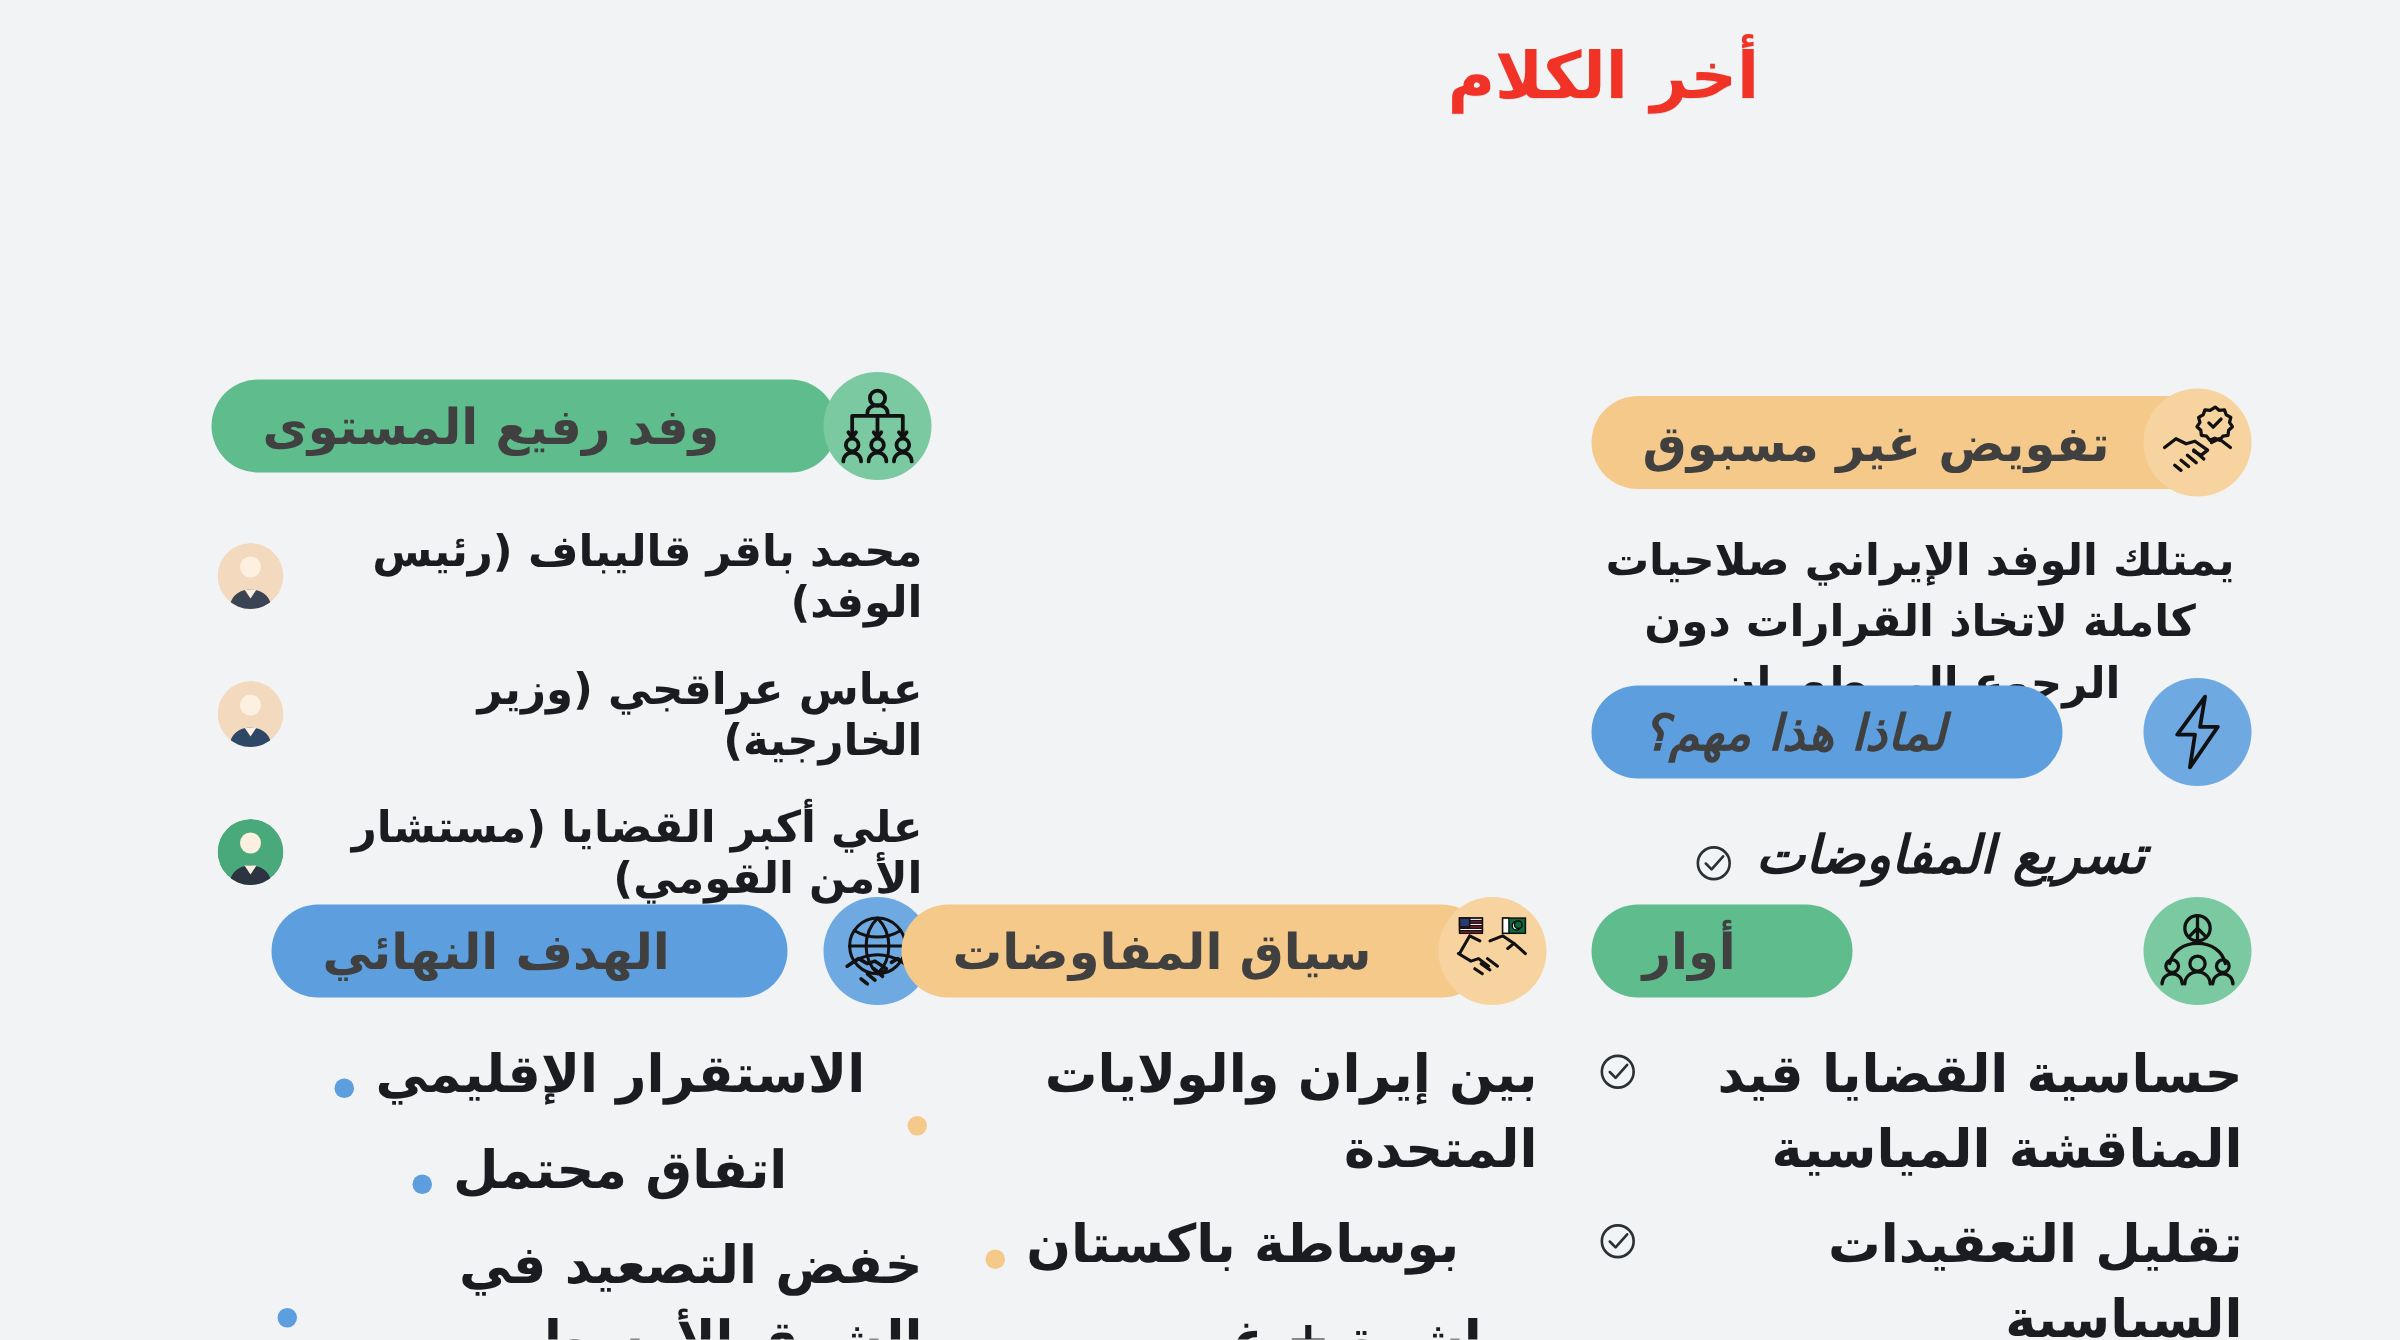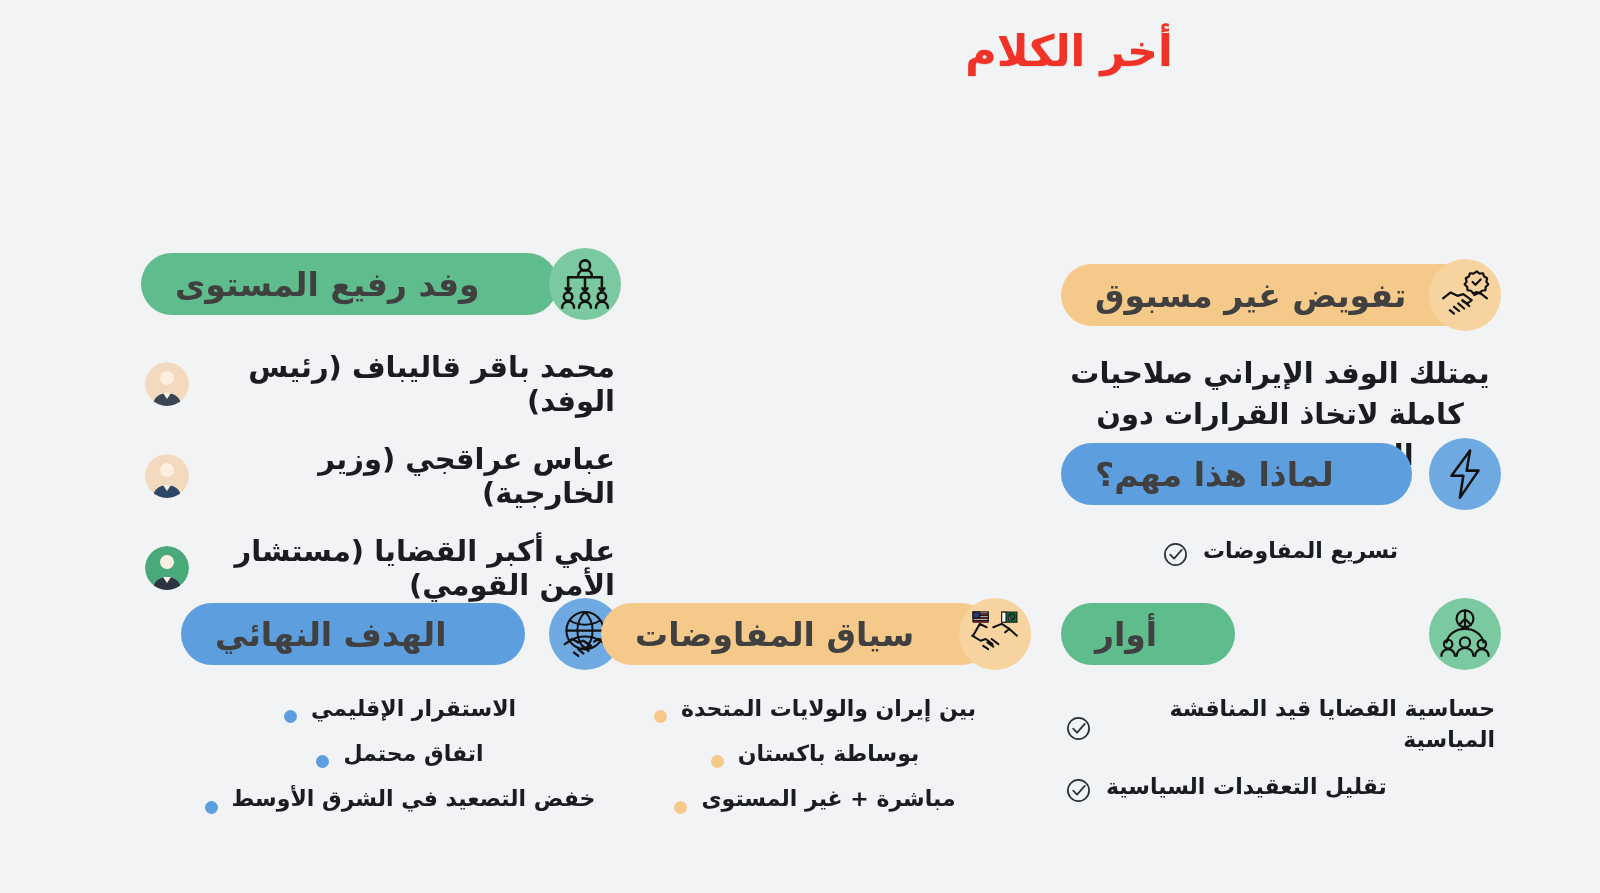--- a/index.html
+++ b/index.html
@@ -106,29 +106,29 @@
     direction: rtl;
   }
 
   .list { margin-top: 16px; list-style: none; }
 
   .list li {
     display: flex;
     align-items: center;
     justify-content: flex-end;
     gap: 14px;
-    font-size: 22px;
+    font-size: 35px;
     font-weight: 700;
     color: #1a1c22;
     line-height: 1.42;
     padding: 7px 0;
     direction: rtl;
   }
 
-  .list.wrap li { align-items: center; }
+  .list.wrap li { align-items: flex-start; }
 
   .li-text { text-align: right; }
   .list.center li { justify-content: center; }
 
   
   .dot {
     flex: 0 0 auto;
     width: 13px;
     height: 13px;
     border-radius: 50%;
@@ -163,21 +163,21 @@
     flex: 0 0 auto;
     width: 44px; height: 44px;
     border-radius: 50%;
     overflow: hidden;
   }
   .avatar svg { width: 44px; height: 44px; display: block; }
 
   
   #card-delegation { top: 248px; right: 985px; width: 470px; }
   #card-mandate    { top: 259px; right: 105px;  width: 430px; }
-  #card-why        { top: 438px; right: 105px;  width: 430px; }
+  #card-why        { top: 452px; right: 105px;  width: 430px; font-style: italic; }
   #card-goal       { top: 598px; right: 985px;  width: 430px; }
   #card-context    { top: 598px; right: 575px;  width: 420px; }
   #card-roles      { top: 598px; right: 105px;  width: 430px; }
 </style>
 </head>
 <body>
 
 <div class="page">
 
   <div class="logo">أخر الكلام</div>

